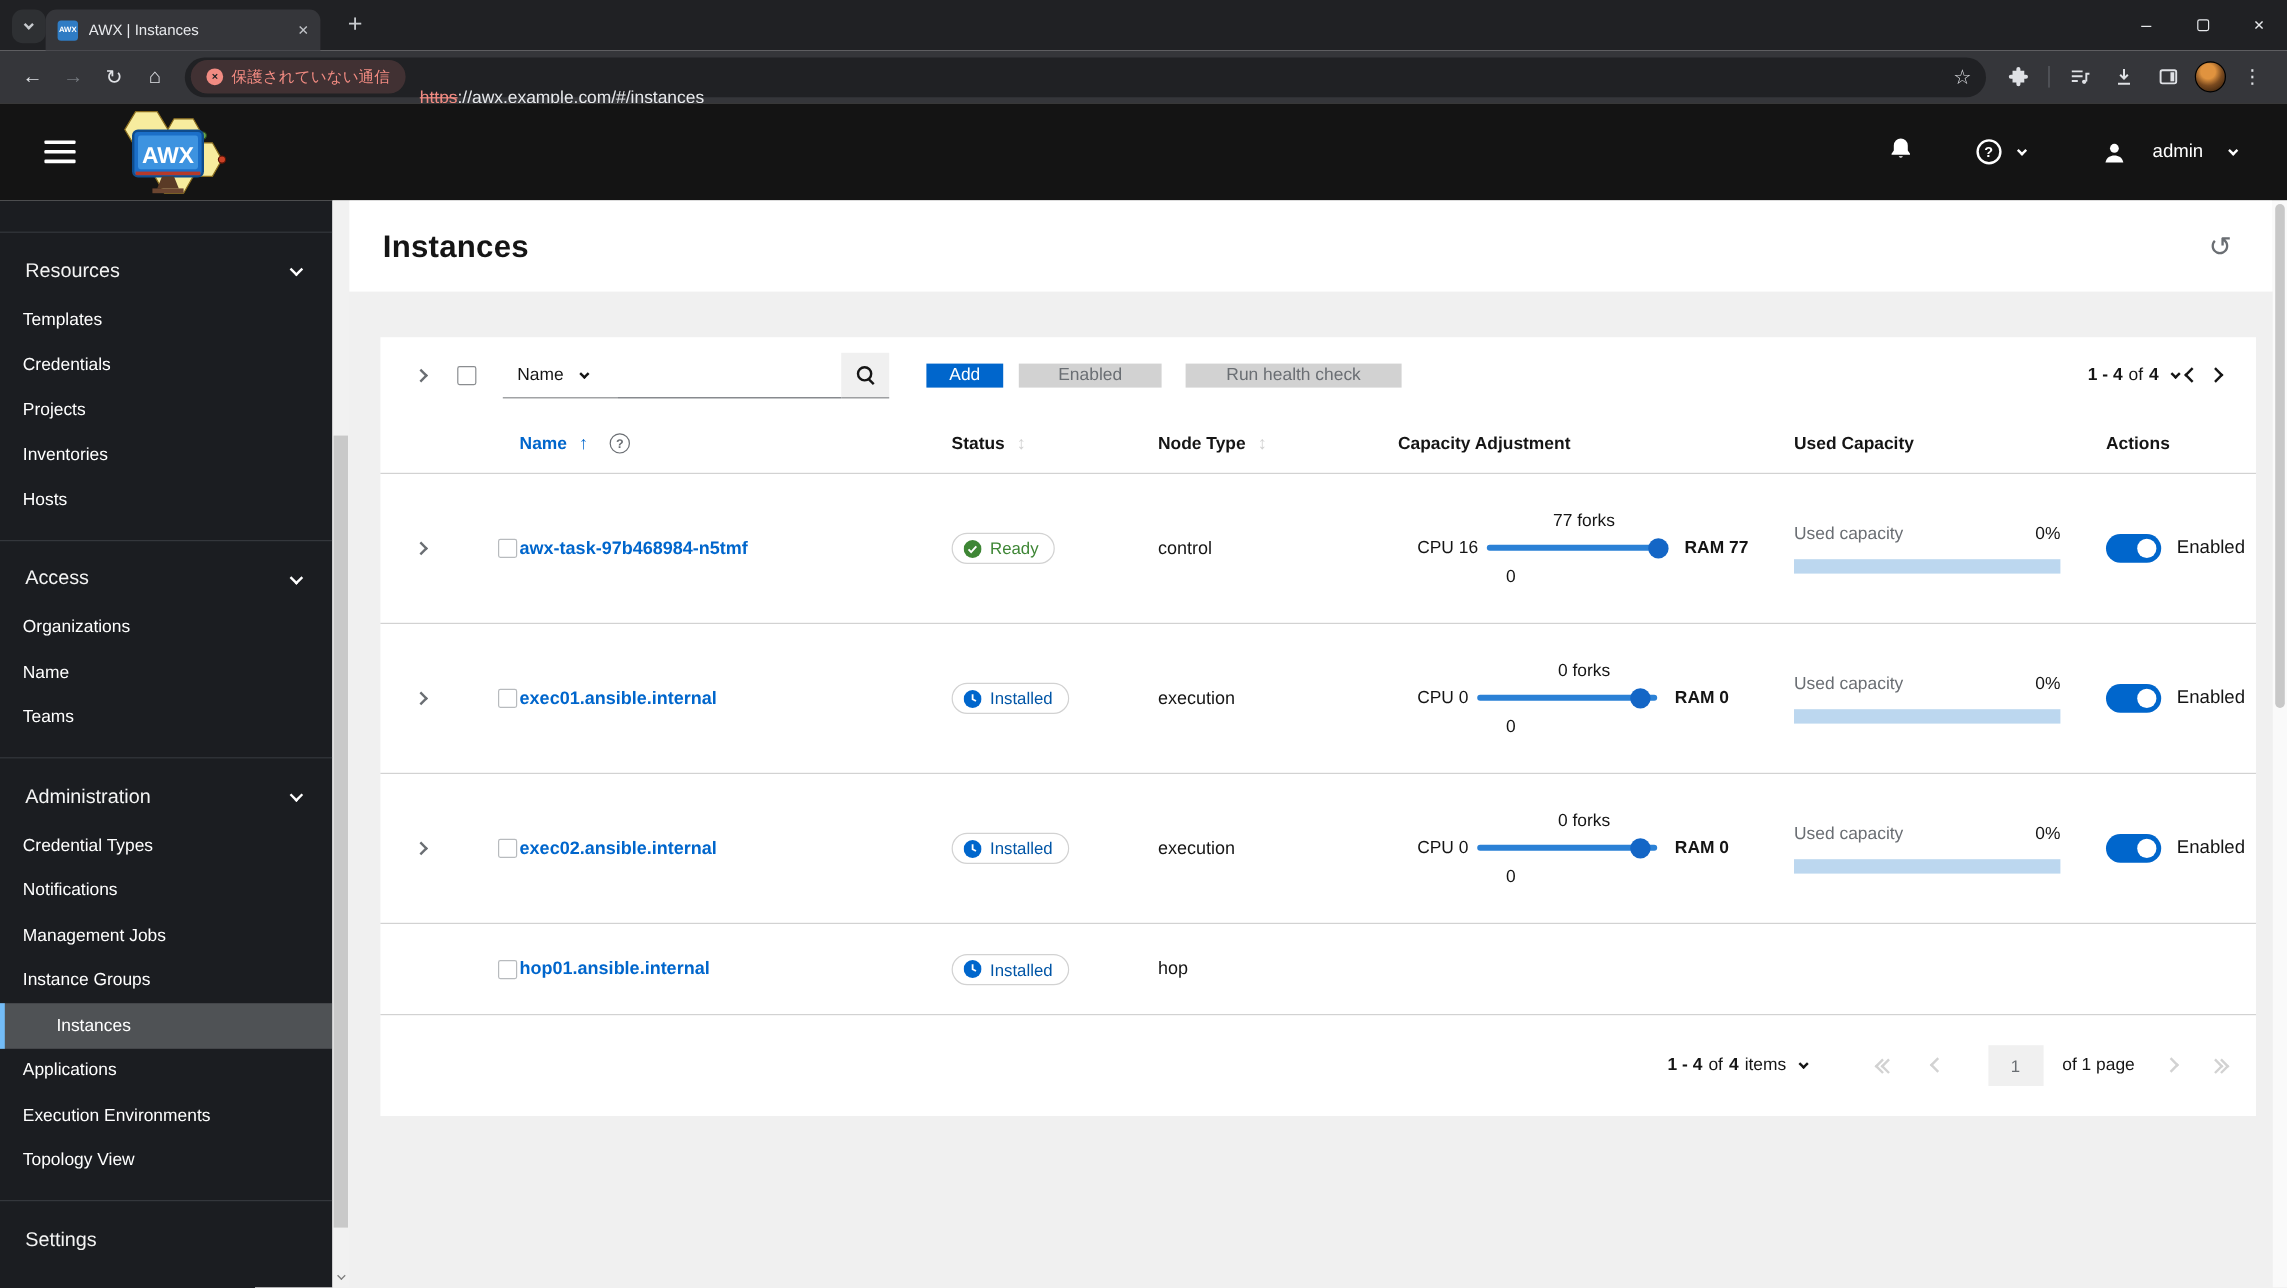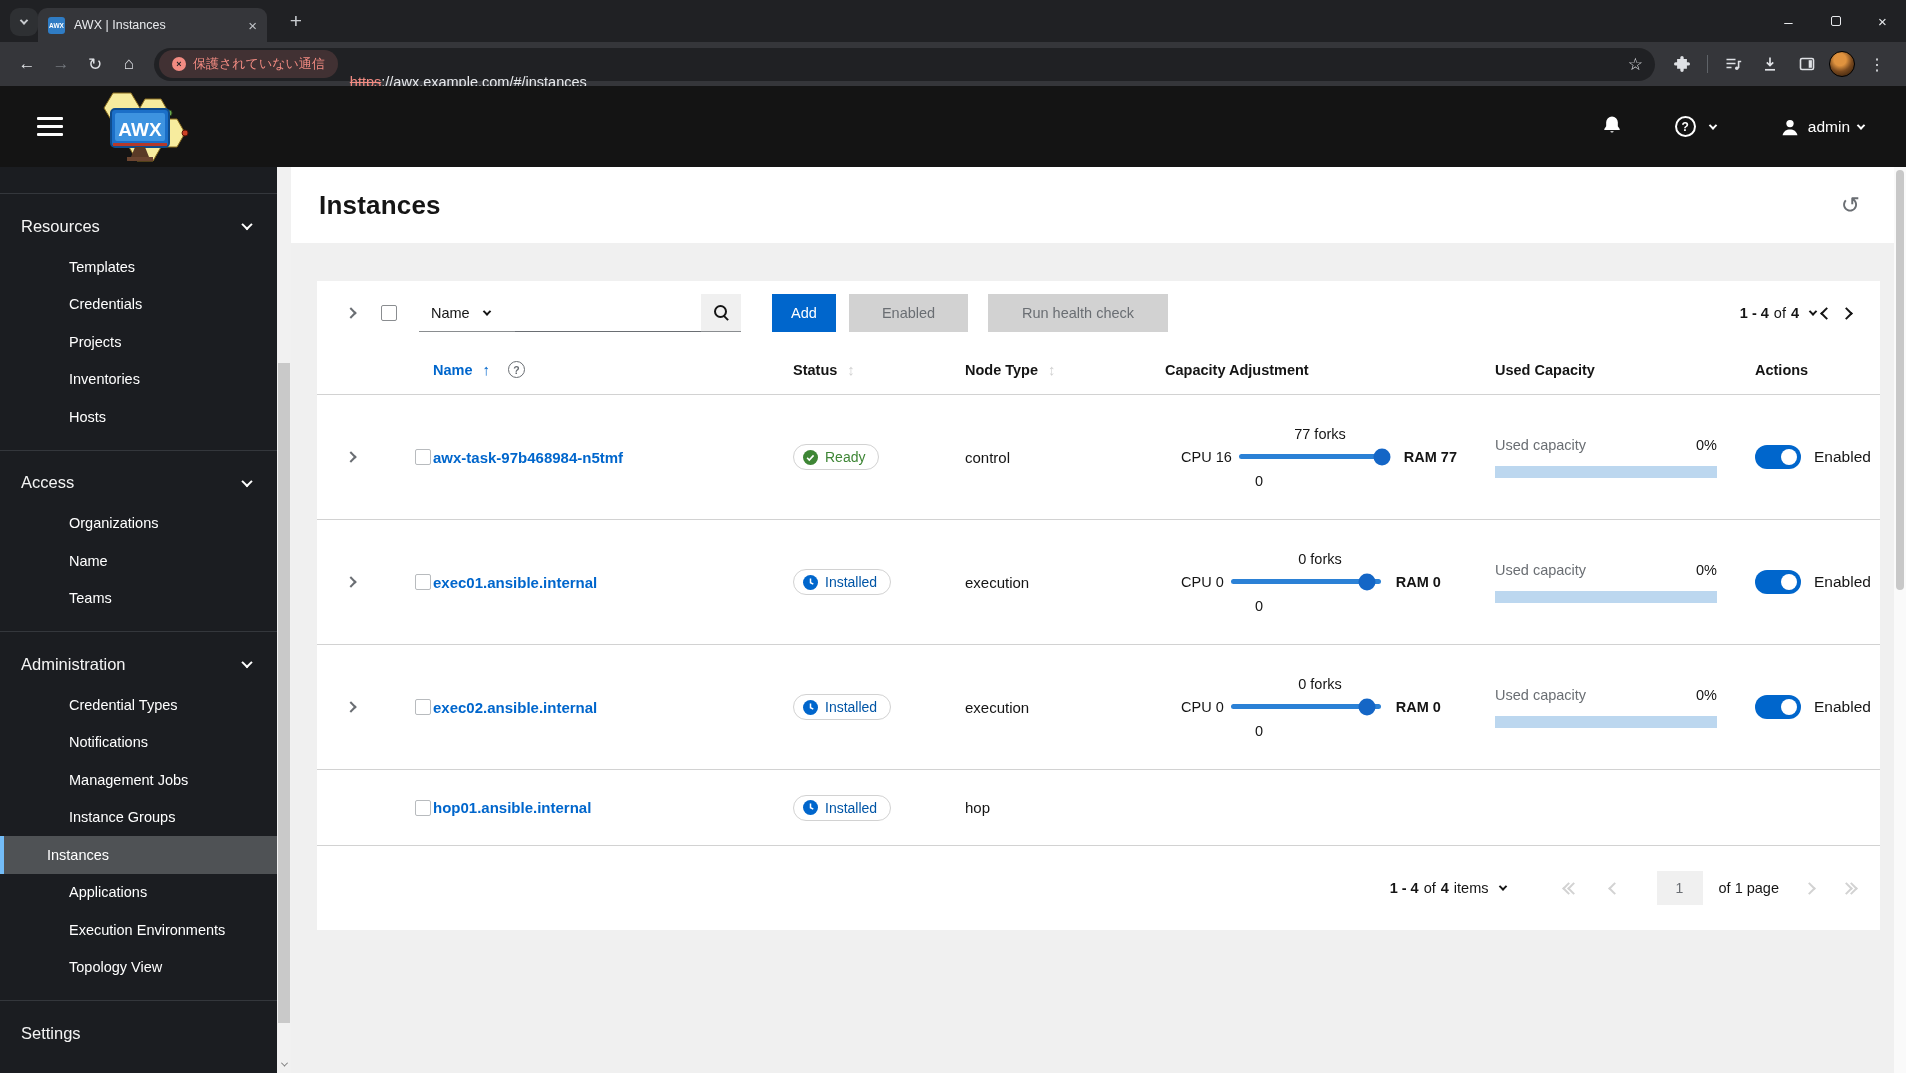--- a/index.html
+++ b/index.html
@@ -43,30 +43,30 @@
 
   
   .awx-header { position:absolute; top:86px; left:0; right:0; height:81px; background:#141414; display:flex; align-items:center; color:#fff; }
   .burger { margin-left:37px; width:26px; display:flex; flex-direction:column; gap:5px; }
   .burger i { display:block; height:3px; background:#fff; border-radius:1px; }
   .logo { margin-left:26px; height:76px; display:flex; align-items:flex-end; }
   .hdr-right { margin-left:auto; display:flex; align-items:center; margin-right:42px; gap:0; }
   .bell { margin-right:52px; }
   .help { display:flex; align-items:center; gap:14px; margin-right:64px; color:#fff; }
   .qcirc { width:21px; height:21px; border:2px solid #fff; border-radius:50%; font-size:12px; font-weight:bold; display:flex; align-items:center; justify-content:center; }
-  .userbox { display:flex; align-items:center; gap:8px; font-size:15.5px; }
+  .userbox { display:flex; align-items:center; gap:22px; font-size:15.5px; }
   .userbox .chv, .help .chv { color:#fff; }
 
   
   .sidebar { position:absolute; top:167px; left:0; width:277px; bottom:0; background:#1b1d21; color:#fff; padding-top:26px; overflow:hidden; }
   .sb-divider { border-top:1px solid #34373c; }
   .sb-group { padding-bottom:14px; }
   .sb-head { height:44px; margin-top:10px; display:flex; align-items:center; padding:0 26px 0 21px; font-size:16.5px; color:#f4f4f4; }
   .sb-head .chv { margin-left:auto; color:#fff; }
-  .sb-item { height:37.5px; display:flex; align-items:center; padding-left:69px; font-size:14.5px; color:#fff; }
+  .sb-item { height:37.5px; display:flex; align-items:center; padding-left:19px; font-size:14.5px; color:#fff; }
   .sb-item.current { background:#4f5255; border-left:4px solid #73bcf7; padding-left:43px; }
   .sb-scroll { position:absolute; top:167px; left:277px; width:14px; bottom:0; background:#f1f1f1; }
   .sb-thumb { position:absolute; top:196px; left:1px; width:12px; height:660px; background:#c9c9c9; }
   .sb-btn { position:absolute; bottom:2px; left:0; width:14px; height:14px; display:flex; align-items:center; justify-content:center; color:#7a7a7a; }
   .sb-btn .chv { width:5px; height:5px; border-width:1.5px; }
 
   
   .main-scrollbar { position:absolute; top:167px; right:0; width:12px; bottom:0; background:#fafafa; }
   .ms-thumb { position:absolute; top:3px; left:2px; width:8px; height:420px; border-radius:4px; background:#c8c8c8; }
 
@@ -82,21 +82,21 @@
   .toolbar { display:flex; align-items:center; padding:13px 24px 13px 16px; }
   .exp-chv { color:#6a6e73; margin-left:14px; }
   .cbx { width:16px; height:16px; border:1px solid #8a8d90; border-radius:2px; background:#fff; margin-left:26px; flex:none; }
   .filter-dd { margin-left:22px; width:96px; height:38px; display:flex; align-items:center; gap:14px; padding:0 12px; font-size:14.5px; border-bottom:1px solid #8a8d90; background:#fff; }
   .filter-dd .chv { color:#151515; width:6px; height:6px; }
   .search-input { width:186px; height:38px; border:none; border-bottom:1px solid #6a6e73; background:#fff; font-size:14px; padding:0 8px; outline:none; }
   .search-btn { width:40px; height:38px; background:#f0f0f0; border-bottom:1px solid #8a8d90; display:flex; align-items:center; justify-content:center; }
   .mag { position:relative; width:17px; height:17px; }
   .mag::before { content:""; position:absolute; left:1px; top:1px; width:9px; height:9px; border:2px solid #151515; border-radius:50%; }
   .mag::after { content:""; position:absolute; left:12px; top:10.5px; width:2px; height:6px; background:#151515; transform:rotate(-45deg); }
-  .btn { height:38px; display:flex; align-items:center; justify-content:center; font-size:14.5px; border:none; }
+  .btn { height:20px; display:flex; align-items:center; justify-content:center; font-size:14.5px; border:none; }
   .btn-add { width:64px; background:#0066cc; color:#fff; margin-left:31px; }
   .btn-disabled { background:#d2d2d2; color:#6a6e73; }
   .btn-remove { width:119px; margin-left:13px; }
   .btn-health { width:180px; margin-left:20px; }
   .top-pag { margin-left:auto; display:flex; align-items:center; font-size:14.5px; }
   .top-pag .b { font-weight:700; }
   .top-pag span { margin-right:5px; }
   .top-pag .chv { width:6px; height:6px; color:#151515; margin:0 0 0 6px; }
   .ang { color:#d2d2d2; }
   .ang .chv { width:9px; height:9px; border-width:2px; }

